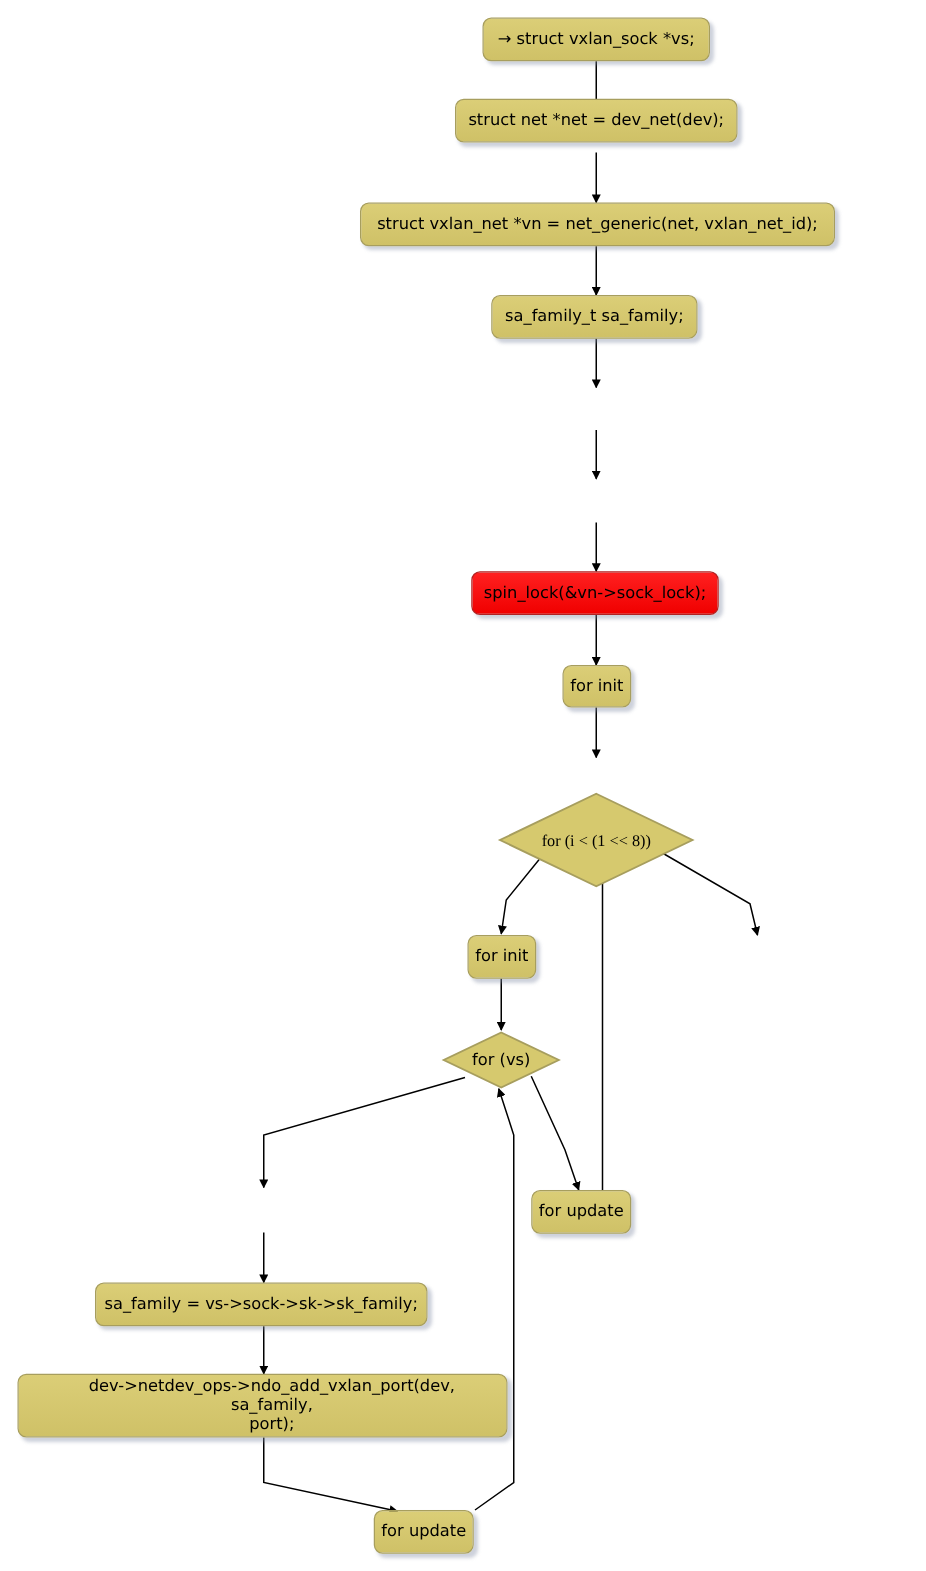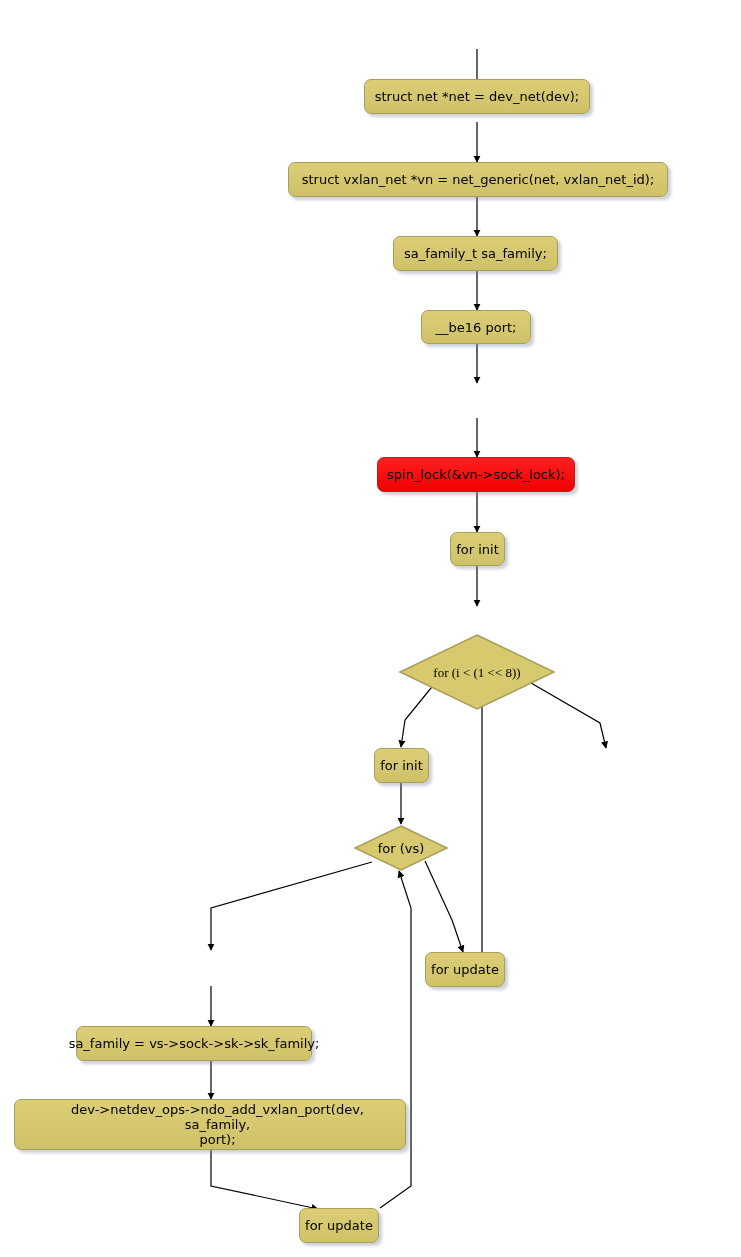--- a/index.html
+++ b/index.html
@@ -104,36 +104,36 @@
       <path d="M 372 862 L 211 908 L 211 950"></path>
       <path d="M 425 861 L 452 920 L 463 952"></path>
       <path d="M 211 986 L 211 1026"></path>
       <path d="M 211 1061 L 211 1099"></path>
       <path d="M 211 1150 L 211 1186 L 318 1209"></path>
       <path d="M 380 1208 L 411 1186 L 411 908 L 399 871"></path>
       <path d="M 482 952 L 482 704 L 479 672"></path>
     </g>
   </svg>
 
+  <div class="node rect nowrap" style="left:386px; top:14px; width:182px; height:35px;">
+    <span>→ struct vxlan_sock *vs;</span>
+  </div>
 
   <div class="node rect nowrap" style="left:364px; top:79px; width:226px; height:35px;">
     <span>struct net *net = dev_net(dev);</span>
   </div>
 
   <div class="node rect nowrap" style="left:288px; top:162px; width:380px; height:35px;">
     <span>struct vxlan_net *vn = net_generic(net, vxlan_net_id);</span>
   </div>
 
   <div class="node rect nowrap" style="left:393px; top:236px; width:165px; height:35px;">
     <span>sa_family_t sa_family;</span>
   </div>
 
-  <div class="node rect nowrap" style="left:421px; top:310px; width:110px; height:34px;">
-    <span>__be16 port;</span>
-  </div>
 
 
   <div class="node rect red nowrap" style="left:377px; top:457px; width:198px; height:35px;">
     <span>spin_lock(&amp;vn-&gt;sock_lock);</span>
   </div>
 
   <div class="node rect nowrap" style="left:450px; top:532px; width:55px; height:34px;">
     <span>for init</span>
   </div>
 
@@ -154,21 +154,21 @@
       <polygon points="48,2 94,24 48,46 2,24" fill="#D6C96E" stroke="#A79E5E" stroke-width="1.5"></polygon>
     </svg>
     <span class="dlabel">for (vs)</span>
   </div>
 
   <div class="node rect nowrap" style="left:425px; top:952px; width:80px; height:35px;">
     <span>for update</span>
   </div>
 
 
-  <div class="node rect nowrap" style="left:76px; top:1026px; width:236px; height:35px;">
+  <div class="node rect nowrap" style="left:76px; top:1026px; width:266px; height:35px;">
     <span>sa_family = vs-&gt;sock-&gt;sk-&gt;sk_family;</span>
   </div>
 
   <div class="node rect wrap" style="left:14px; top:1099px; width:392px; height:51px;">
     <span>dev-&gt;netdev_ops-&gt;ndo_add_vxlan_port(dev, sa_family,
 port);</span>
   </div>
 
   <div class="node rect nowrap" style="left:299px; top:1208px; width:80px; height:35px;">
     <span>for update</span>

